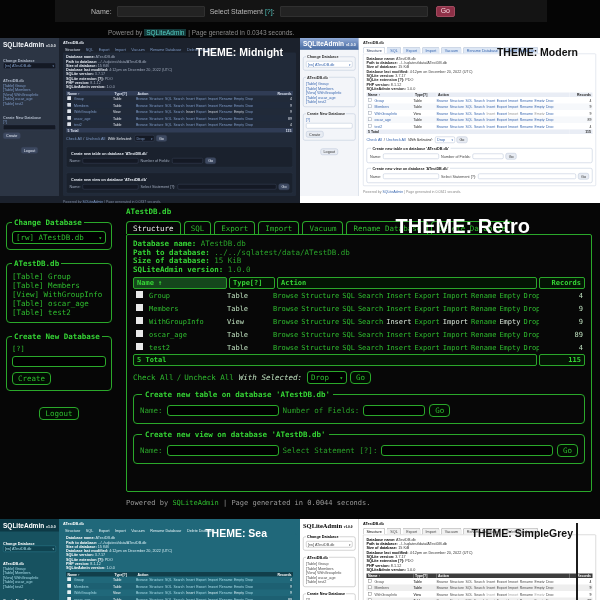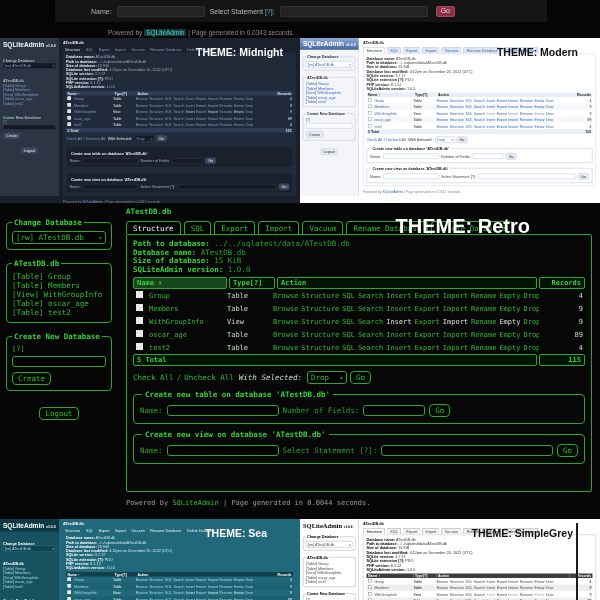--- a/index.html
+++ b/index.html
@@ -632,22 +632,22 @@
           <span class="tab">Export</span>
           <span class="tab">Import</span>
           <span class="tab">Vacuum</span>
           <span class="tab">Rename Database</span>
           <span class="tab">Delete Database</span>
         </div>
       <div class="theme-label">THEME: Retro</div>
 
       <div class="content">
         <div class="info">
+            <div class="iline"><b>Database name:</b> <span>ATestDB.db</span></div>
             <div class="iline"><b>Path to database:</b> <span>../../sqlatest/data/ATestDB.db</span></div>
-            <div class="iline"><b>Database name:</b> <span>ATestDB.db</span></div>
             <div class="iline"><b>Size of database:</b> <span>15 KiB</span></div>
             <div class="iline"><b>SQLiteAdmin version:</b> <span>1.0.0</span></div>
           </div>
 
         <div class="tbl">
           <div class="thead">
             <span class="h-name">Name ↑</span>
             <span class="h-type">Type[?]</span>
             <span class="h-act">Action</span>
             <span class="h-rec">Records</span>

